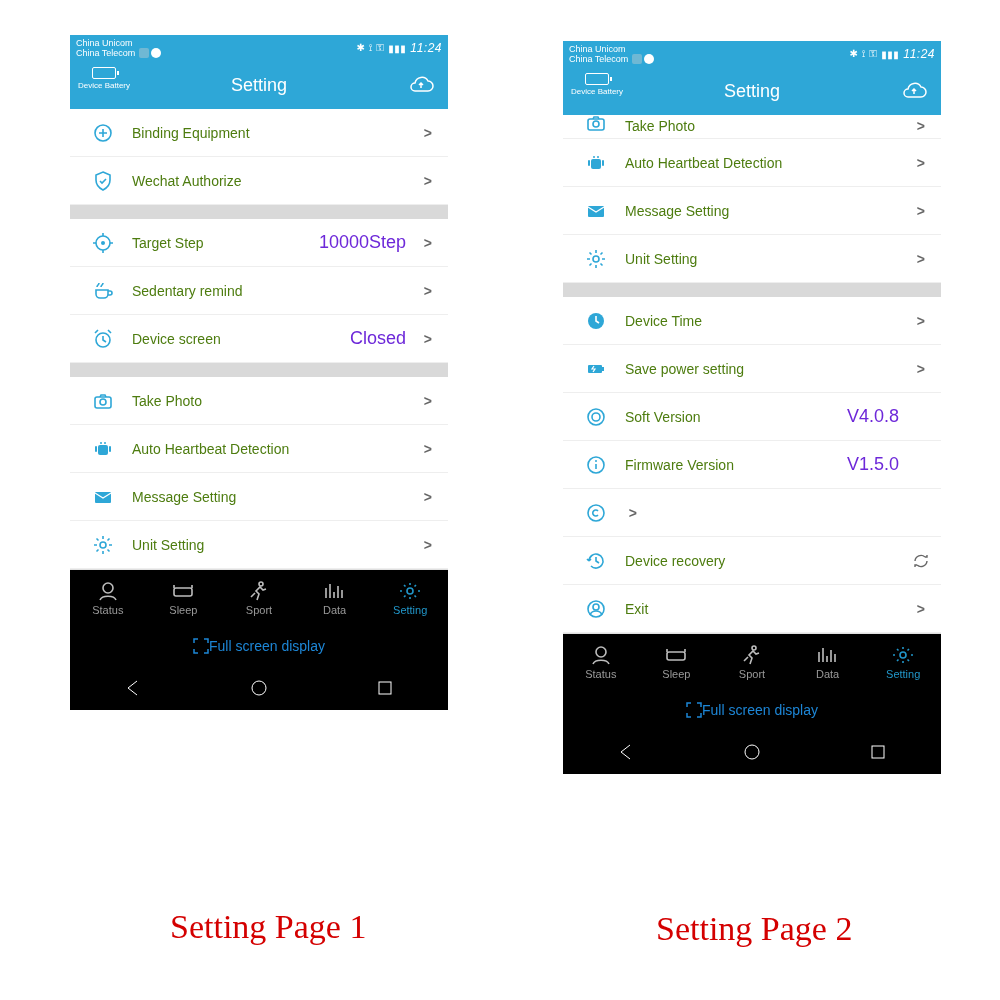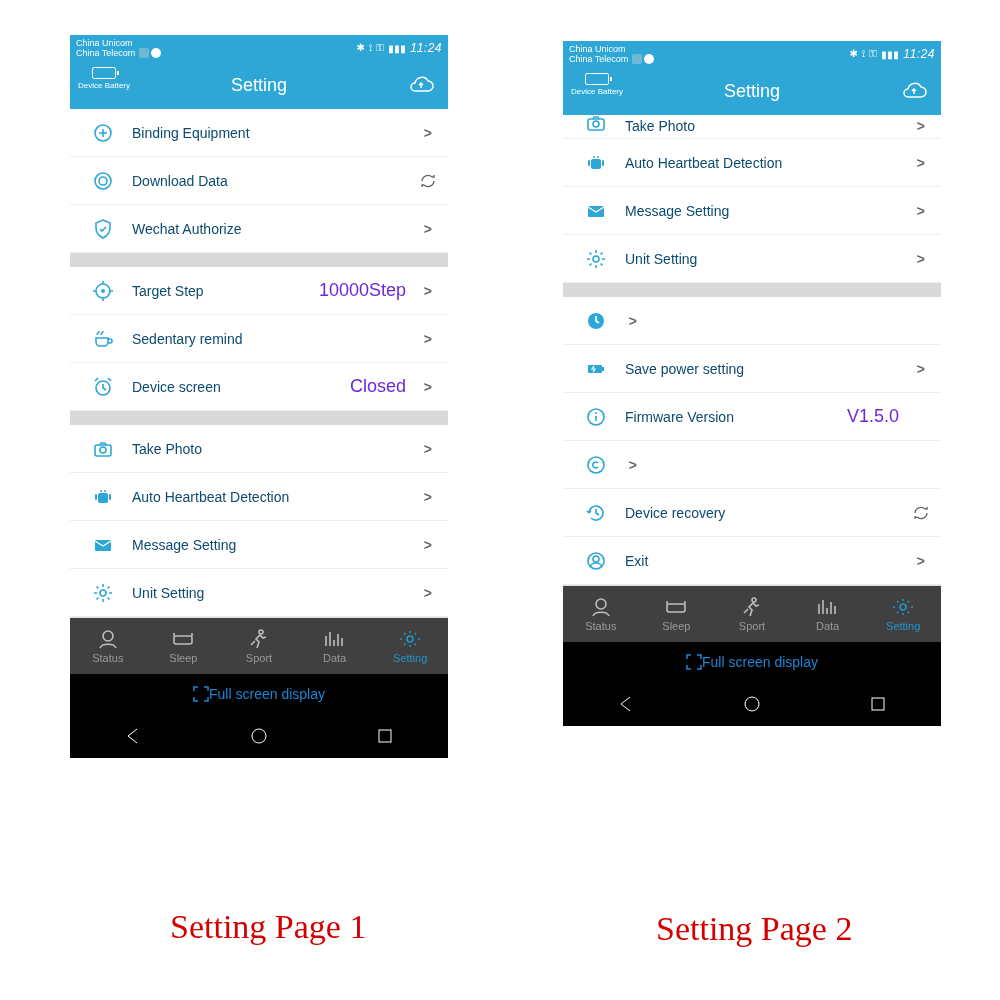--- a/index.html
+++ b/index.html
@@ -67,28 +67,28 @@
   .sep { height: 14px; background:#d9d9d9; }
   .row {
     height: 48px;
     display:flex;
     align-items:center;
     padding: 0 16px 0 22px;
     border-bottom: 1px solid #eee;
     background:#fff;
   }
   .row .ic { width: 22px; height:22px; margin-right:18px; flex:0 0 22px; display:flex; align-items:center; justify-content:center;}
-  .row .label { flex:1; font-size:14px; color:#0c4a6e; }
+  .row .label { flex:1; font-size:14px; color:#4d7c0f; }
   .row .value { font-size:18px; color:#6d28d9; margin-right:14px; }
   .row .chev { font-size:14px; color:#666; font-weight:600; width:12px; text-align:right;}
   .row.partial { overflow:hidden; }
 
   
   .tabbar {
-    background:#404040;
+    background:#000000;
     border-top:1px solid #e0e0e0;
     display:flex;
     height: 57px;
   }
   .tab {
     flex:1; display:flex; flex-direction:column; align-items:center; justify-content:center;
     font-size:11px; color:#999;
   }
   .tab.active { color:#2196c9; }
   .tab .tic { width:24px; height:22px; margin-bottom:2px; display:flex; align-items:center; justify-content:center;}
@@ -159,35 +159,20 @@
             <path d="M11 7v8M7 11h8" fill="none" stroke="#2ea7d7" stroke-width="1.6"></path>
           </svg>
         </span>
     <span class="label">Binding Equipment</span>
 
     <span class="chev">&gt;</span>
   </div>
       <div class="row">
     <span class="ic">
           <svg viewBox="0 0 22 22">
-            <circle cx="11" cy="11" r="8" fill="none" stroke="#2ea7d7" stroke-width="1.6"></circle>
-            <circle cx="11" cy="11" r="4" fill="none" stroke="#2ea7d7" stroke-width="1.6"></circle>
-          </svg>
-        </span>
-    <span class="label">Download Data</span>
-
-    <span class="chev">
-          <svg width="16" height="16" viewBox="0 0 16 16">
-            <path d="M2 8a6 6 0 0 1 10-4M14 8a6 6 0 0 1-10 4M12 4h2V2M4 12H2v2" fill="none" stroke="#666" stroke-width="1.4"></path>
-          </svg>
-        </span>
-  </div>
-      <div class="row">
-    <span class="ic">
-          <svg viewBox="0 0 22 22">
             <path d="M11 2l7 3v5c0 5-3 8-7 10-4-2-7-5-7-10V5z" fill="none" stroke="#2ea7d7" stroke-width="1.6"></path>
             <path d="M8 11l2 2 4-4" fill="none" stroke="#2ea7d7" stroke-width="1.6"></path>
           </svg>
         </span>
     <span class="label">Wechat Authorize</span>
 
     <span class="chev">&gt;</span>
   </div>
       <div class="sep"></div>
       <div class="row">
@@ -428,34 +413,46 @@
     <span class="chev">&gt;</span>
   </div>
       <div class="sep"></div>
       <div class="row">
     <span class="ic">
           <svg viewBox="0 0 22 22">
             <circle cx="11" cy="11" r="8" fill="#2ea7d7"></circle>
             <path d="M11 6v5l3 2" stroke="#fff" stroke-width="1.6" fill="none"></path>
           </svg>
         </span>
+    <span class="label">Device Time</span>
 
     <span class="chev">&gt;</span>
   </div>
       <div class="row">
     <span class="ic">
           <svg viewBox="0 0 22 22">
             <rect x="3" y="7" width="14" height="8" rx="1" fill="#2ea7d7"></rect>
             <rect x="17" y="9" width="2" height="4" fill="#2ea7d7"></rect>
             <path d="M9 8l-2 3h3l-2 3" stroke="#fff" fill="none" stroke-width="1.2"></path>
           </svg>
         </span>
     <span class="label">Save power setting</span>
 
     <span class="chev">&gt;</span>
+  </div>
+      <div class="row">
+    <span class="ic">
+          <svg viewBox="0 0 22 22">
+            <circle cx="11" cy="11" r="8" fill="none" stroke="#2ea7d7" stroke-width="1.6"></circle>
+            <circle cx="11" cy="11" r="4" fill="none" stroke="#2ea7d7" stroke-width="1.6"></circle>
+          </svg>
+        </span>
+    <span class="label">Soft Version</span>
+    <span class="value">V4.0.8</span>
+    <span class="chev"></span>
   </div>
       <div class="row">
     <span class="ic">
           <svg viewBox="0 0 22 22">
             <circle cx="11" cy="11" r="8" fill="none" stroke="#2ea7d7" stroke-width="1.6"></circle>
             <circle cx="11" cy="7" r="1" fill="#2ea7d7"></circle>
             <path d="M11 10v5" fill="none" stroke="#2ea7d7" stroke-width="1.6"></path>
           </svg>
         </span>
     <span class="label">Firmware Version</span>

